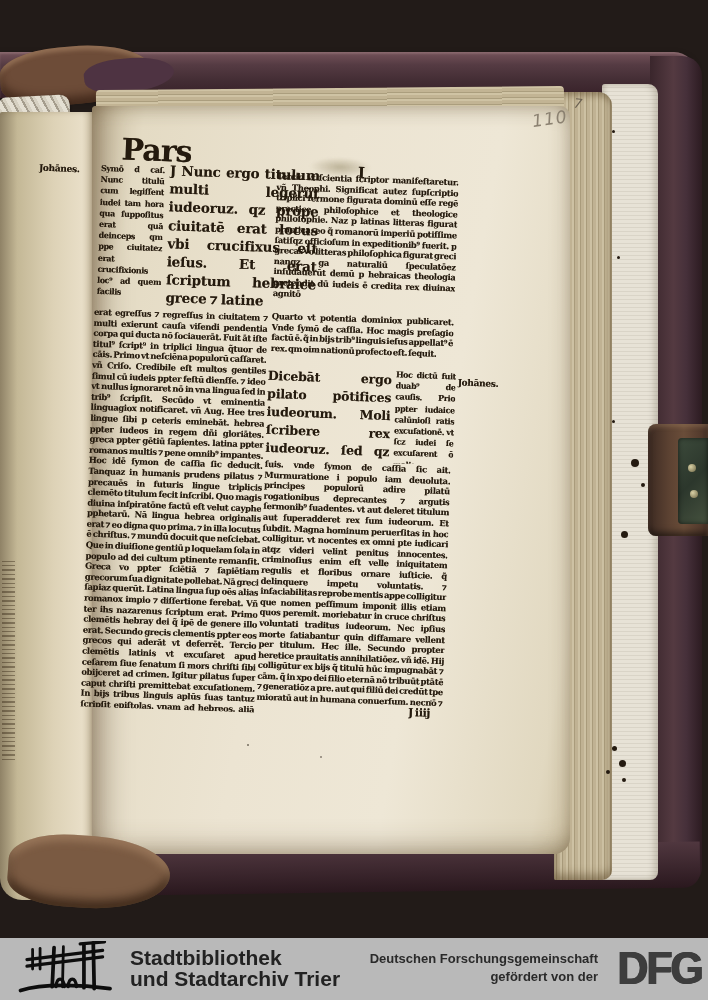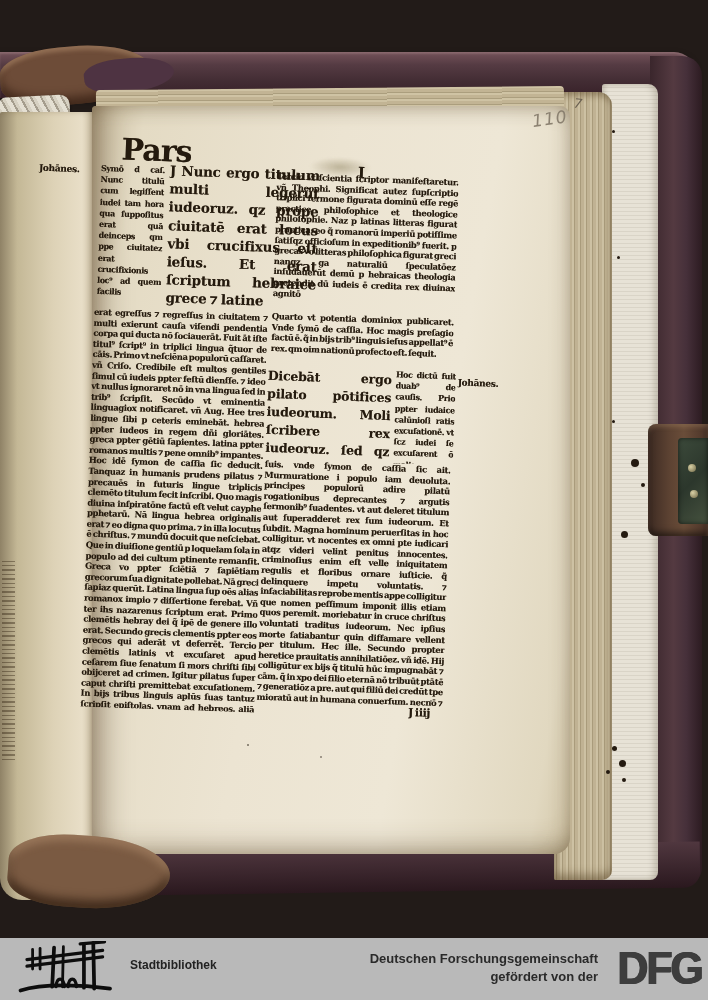--- a/index.html
+++ b/index.html
@@ -61,21 +61,21 @@
   .heading{font-size:30px;font-weight:bold;letter-spacing:-1px;}
   .marginnote{font-size:9px;letter-spacing:-.3px;}
   .pencil{font-family:"DejaVu Sans",sans-serif;font-style:italic;font-weight:normal;color:#8b8171;
       text-shadow:none;letter-spacing:1px;}
   .ghost{background:radial-gradient(ellipse,rgba(130,118,82,.45),rgba(130,118,82,0) 70%);filter:blur(1px);}
   .dot{position:absolute;border-radius:50%;background:#241a10;}
 
   
   #footer{left:0;top:938px;width:708px;height:62px;background:#b9b9b9;
     font-family:"Liberation Sans","DejaVu Sans",sans-serif;color:#1e1e1e;}
-  .lib-name{position:absolute;left:130px;top:9px;font-size:12px;font-weight:bold;line-height:21px;color:#222;margin-top:8px;}
+  .lib-name{position:absolute;left:130px;top:9px;font-size:21px;font-weight:bold;line-height:21px;color:#222;}
   .fund{position:absolute;right:110px;top:12px;text-align:right;font-size:13px;font-weight:bold;line-height:18px;color:#2a2a2a;}
   .dfg{position:absolute;right:6px;top:6px;font-size:42px;font-weight:bold;color:#3d3d3d;
     letter-spacing:-2px;transform:scale(1.02,1.12);transform-origin:right center;
     text-shadow:.9px 0 0 #3d3d3d,-.5px 0 0 #3d3d3d;}
   .logo-svg{position:absolute;left:18px;top:3px;}
 </style>
 </head>
 <body>
 
 <div id="stage">
@@ -158,20 +158,21 @@
           <path d="M70 3 L70 50" stroke-width="4"></path>
           <path d="M80 2 L81 51" stroke-width="4"></path>
           <path d="M66 3 L92 1" stroke-width="3.5"></path>
           <path d="M40 49 c1 -11 8 -11 9 0" stroke-width="3.5"></path>
           <path d="M53 49 c1 -11 8 -11 9 0" stroke-width="3.5"></path>
         </g>
       </svg>
     </span>
     <div class="lib-name">
       <div>Stadtbibliothek</div>
+      <div>und Stadtarchiv Trier</div>
     </div>
     <div class="fund">
       <div>Deutschen Forschungsgemeinschaft</div>
       <div>gefördert von der</div>
     </div>
     <div class="dfg">DFG</div>
   </div>
 
 </div>
 

